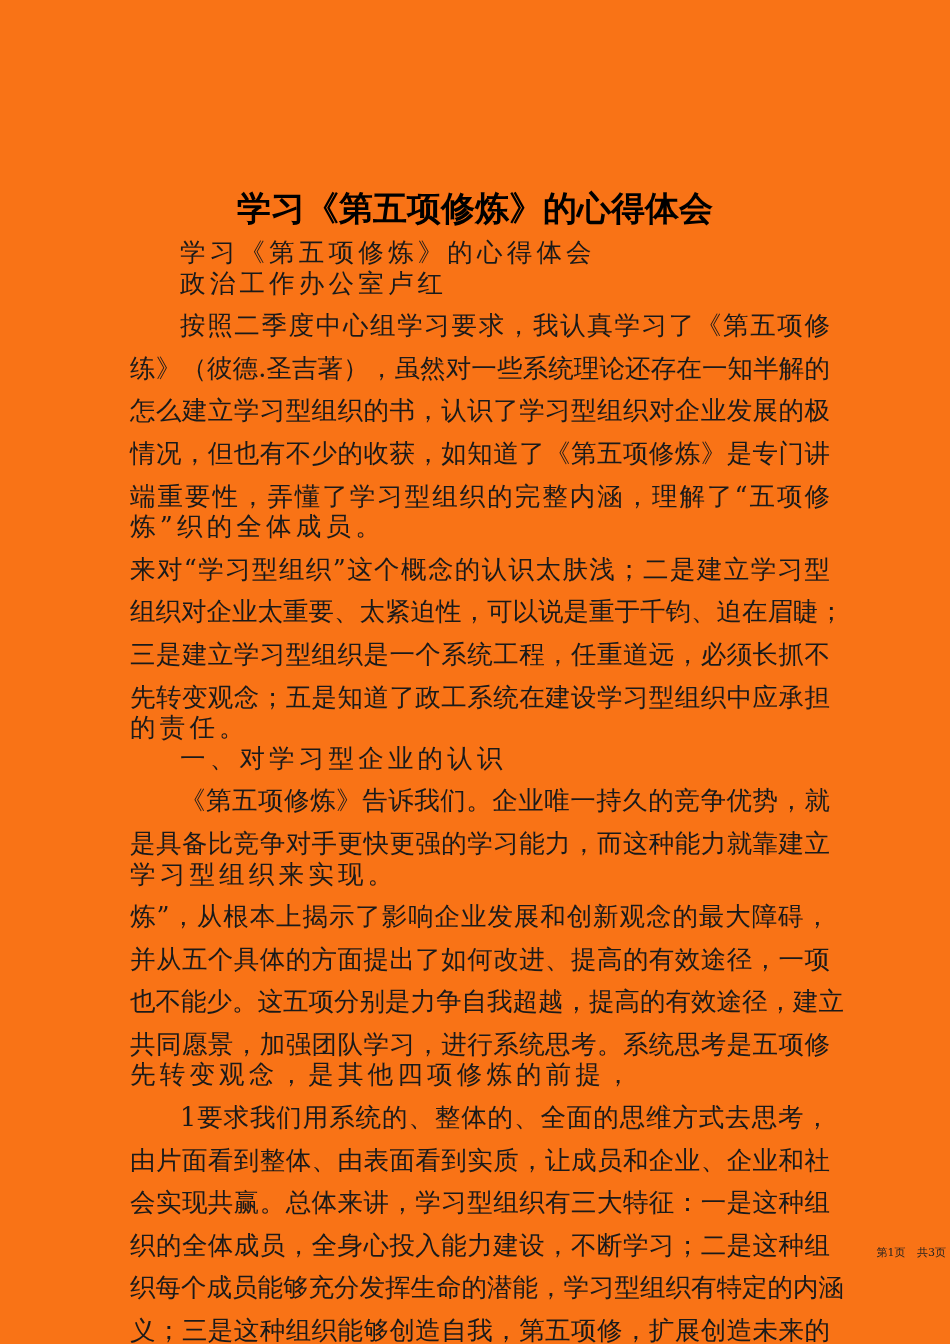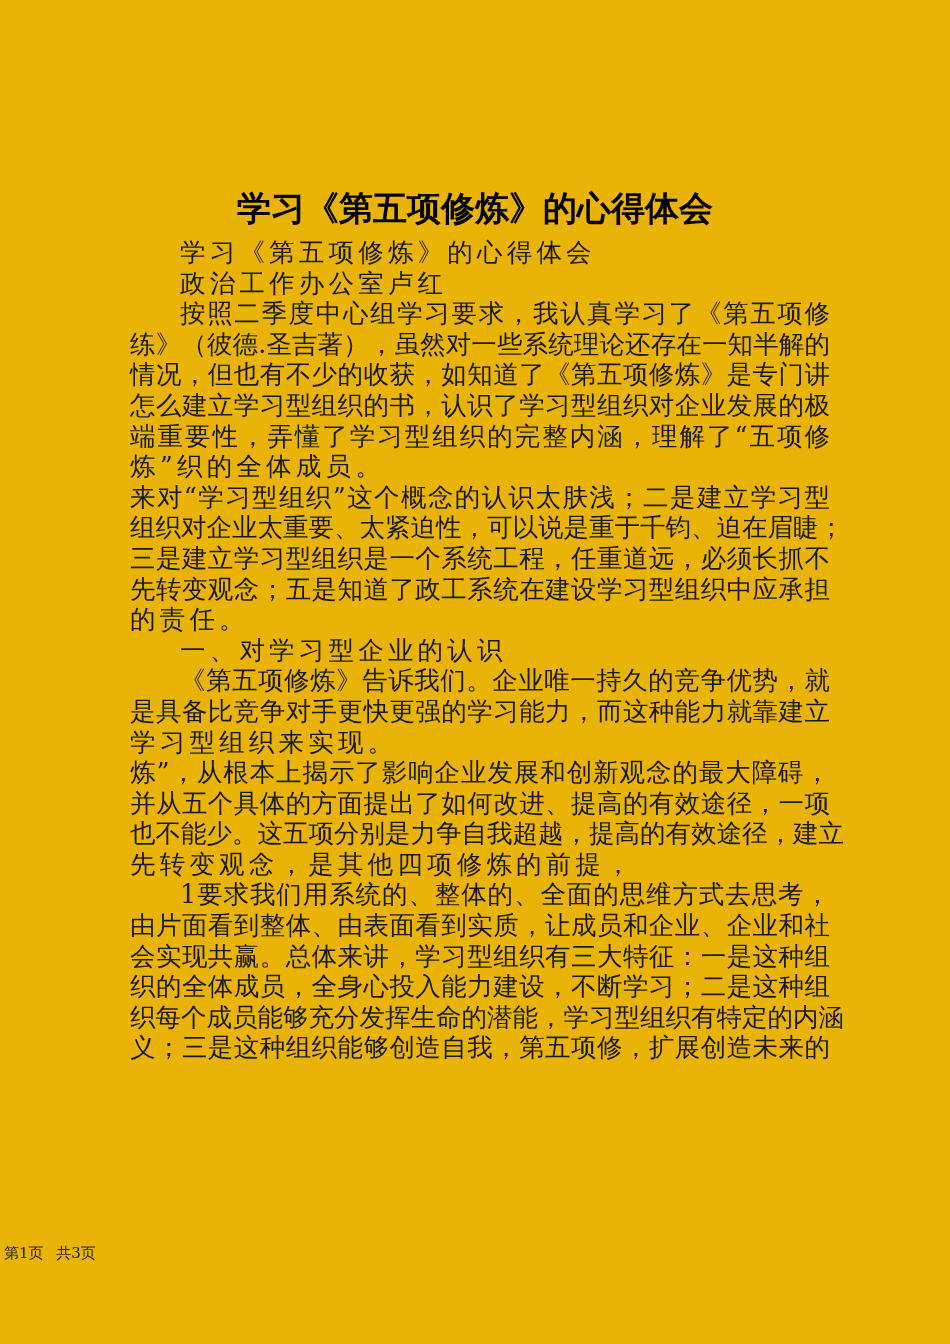--- a/index.html
+++ b/index.html
@@ -12,21 +12,21 @@
     height: 1344px;
     position: relative;
     overflow: hidden;
     font-family: "DejaVu Serif", "Liberation Serif", serif;
     color: #111111;
   }
   .page {
     position: absolute;
     left: 0; top: 0;
     width: 950px; height: 1344px;
-    background: #eab308;
+    background: #f97316;
   }
   .title {
     position: absolute;
     left: 0;
     top: 186px;
     width: 950px;
     text-align: center;
     font-family: "DejaVu Sans", "Liberation Sans", sans-serif;
     font-weight: bold;
     font-size: 34px;
@@ -49,64 +49,66 @@
     letter-spacing: 4.2px;
   }
   .line.indent {
     padding-left: 50px;
   }
   .line.justify {
     text-align: justify;
     text-align-last: justify;
     width: 700px;
     letter-spacing: 0;
+    margin-top: 12px;
   }
   .line.justify.indent {
     width: 650px;
   }
   .footer {
     position: absolute;
     left: 0;
     top: 1243px;
     width: 950px;
-    text-align: left;
-    font-size: 15px;
+    text-align: right;
+    font-size: 11px;
     line-height: 20px;
     color: #222222;
   }
   .footer span { margin: 0 4px; }
 </style>
 </head>
 <body>
 
 <div class="page">
   <div class="title">学习《第五项修炼》的心得体会</div>
 
   <div class="body-text">
     <div class="line indent">学习《第五项修炼》的心得体会</div>
     <div class="line indent">政治工作办公室卢红</div>
     <div id="lines">
         <div class="line indent justify">按照二季度中心组学习要求，我认真学习了《第五项修</div>
         <div class="line justify">练》（彼德.圣吉著），虽然对一些系统理论还存在一知半解的</div>
+        <div class="line justify">怎么建立学习型组织的书，认识了学习型组织对企业发展的极</div>
         <div class="line justify">情况，但也有不少的收获，如知道了《第五项修炼》是专门讲</div>
-        <div class="line justify">怎么建立学习型组织的书，认识了学习型组织对企业发展的极</div>
         <div class="line justify">端重要性，弄懂了学习型组织的完整内涵，理解了“五项修</div>
         <div class="line">炼”织的全体成员。</div>
         <div class="line justify">来对“学习型组织”这个概念的认识太肤浅；二是建立学习型</div>
         <div class="line justify">组织对企业太重要、太紧迫性，可以说是重于千钧、迫在眉睫；</div>
         <div class="line justify">三是建立学习型组织是一个系统工程，任重道远，必须长抓不</div>
         <div class="line justify">先转变观念；五是知道了政工系统在建设学习型组织中应承担</div>
         <div class="line">的责任。</div>
         <div class="line indent">一、对学习型企业的认识</div>
         <div class="line indent justify">《第五项修炼》告诉我们。企业唯一持久的竞争优势，就</div>
         <div class="line justify">是具备比竞争对手更快更强的学习能力，而这种能力就靠建立</div>
         <div class="line">学习型组织来实现。</div>
         <div class="line justify">炼”，从根本上揭示了影响企业发展和创新观念的最大障碍，</div>
         <div class="line justify">并从五个具体的方面提出了如何改进、提高的有效途径，一项</div>
         <div class="line justify">也不能少。这五项分别是力争自我超越，提高的有效途径，建立</div>
+        <div class="line justify">共同愿景，加强团队学习，进行系统思考。系统思考是五项修</div>
         <div class="line">先转变观念，是其他四项修炼的前提，</div>
         <div class="line indent justify">1要求我们用系统的、整体的、全面的思维方式去思考，</div>
         <div class="line justify">由片面看到整体、由表面看到实质，让成员和企业、企业和社</div>
         <div class="line justify">会实现共赢。总体来讲，学习型组织有三大特征：一是这种组</div>
         <div class="line justify">织的全体成员，全身心投入能力建设，不断学习；二是这种组</div>
         <div class="line justify">织每个成员能够充分发挥生命的潜能，学习型组织有特定的内涵</div>
         <div class="line justify">义；三是这种组织能够创造自我，第五项修，扩展创造未来的</div>
       </div>
   </div>
 

